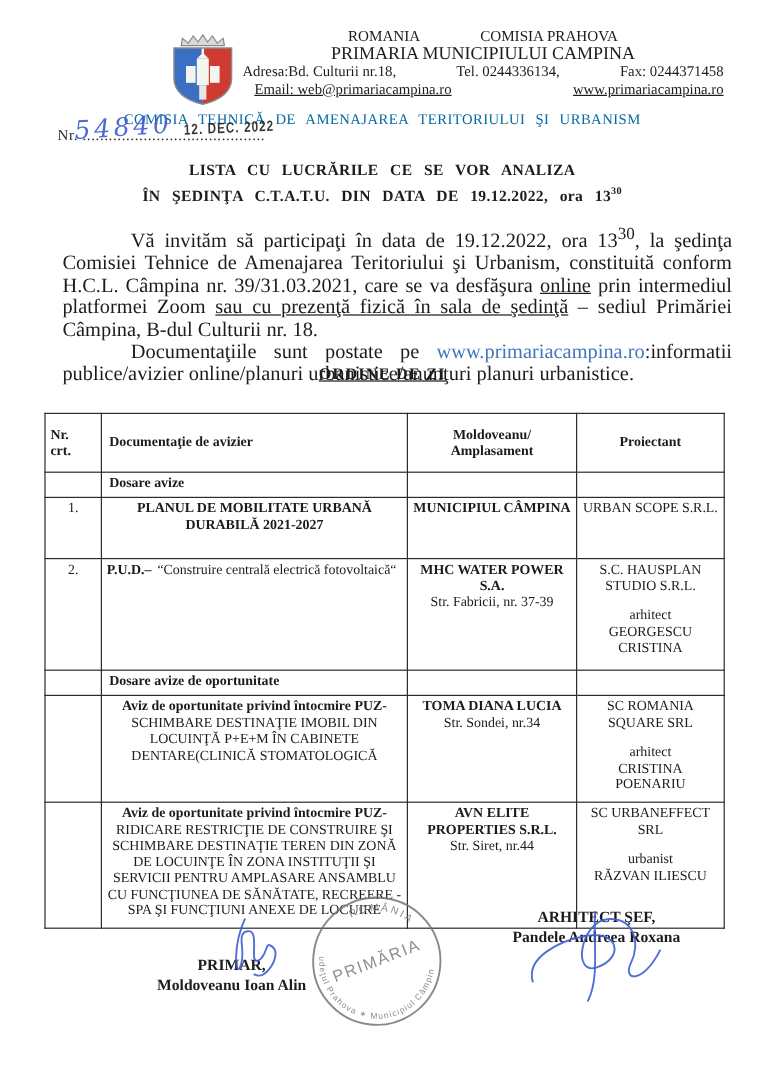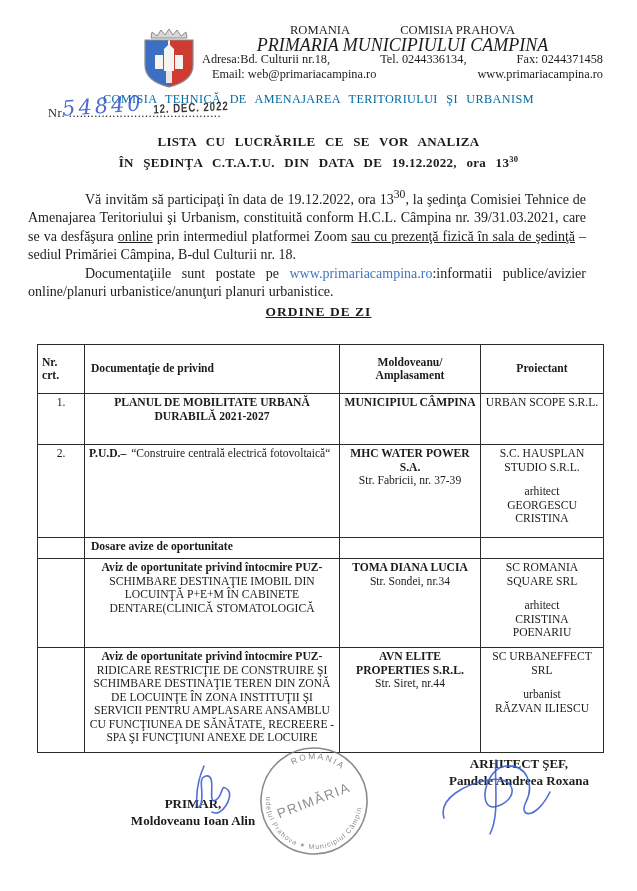--- a/index.html
+++ b/index.html
@@ -7,23 +7,23 @@
     width:637px;height:891px;background:#ffffff;
     font-family:"Liberation Serif", serif;color:#1c1c1c;
     position:relative;overflow:hidden;
   }
   .page{position:absolute;inset:0;background:#fff;}
 
   
   .coa{position:absolute;left:139px;top:25px;width:60px;height:64px;}
   .hdr-text{position:absolute;left:200px;top:23px;width:405px;font-size:12.3px;line-height:14.5px;}
   .hl1{display:flex;justify-content:center;gap:50px;font-size:12.6px;}
-  .hl2{text-align:center;font-size:18px;font-style:italic;}
+  .hl2{text-align:center;font-size:15px;}
   .hl3{display:flex;justify-content:space-between;padding:0 2px;}
-  .hl4{display:flex;justify-content:space-between;padding:0 2px 0 12px;}
+  .hl4{display:flex;justify-content:space-between;padding:0 2px 0 12px;text-decoration:underline;}
 
   .commission{
     position:absolute;top:92px;left:0;width:100%;text-align:center;
     font-size:12.2px;word-spacing:5px;letter-spacing:.4px;color:#0369a1;
   }
   .nr-line{position:absolute;top:106px;left:48px;font-size:12.5px;color:#2a2a2a;letter-spacing:.5px;}
   .handwritten{
     position:absolute;top:94px;left:62px;font-size:21px;font-style:italic;
     color:#3f5fd0;letter-spacing:3px;transform:rotate(-4deg);
     font-family:"DejaVu Serif", serif;opacity:.92;
@@ -34,22 +34,22 @@
     letter-spacing:1px;color:#1a1a1a;opacity:.88;
     transform:scale(.92,1.18) rotate(-2deg);white-space:nowrap;
   }
 
   
   .doc-title{position:absolute;top:133px;left:0;width:100%;text-align:center;
     font-weight:700;font-size:13px;line-height:17.5px;word-spacing:6px;letter-spacing:.3px;}
   .doc-title sup{font-size:8.5px;}
 
   
-  .intro{position:absolute;top:186px;left:28px;width:558px;
-    font-size:14px;line-height:18.5px;text-align:justify;}
+  .intro{position:absolute;top:186px;left:52px;width:558px;
+    font-size:17px;line-height:18.5px;text-align:justify;}
   .intro p{margin:0;text-indent:57px;}
   .u{text-decoration:underline;}
   .weblink{color:#4076be;text-decoration:none;}
 
   .agenda{position:absolute;top:304px;left:0;width:100%;text-align:center;
     font-weight:700;font-size:13.5px;letter-spacing:1px;text-decoration:underline;}
 
   
   table.agenda-table{
     position:absolute;top:344px;left:37px;width:566px;border-collapse:collapse;
@@ -68,21 +68,21 @@
   .row3 td{height:84px;}
   .row4 td{height:100px;}
   .vmid{vertical-align:middle;}
   .addr{font-weight:400;}
   .pro-gap{height:11px;}
   .doc-inline .b{padding-right:2px;}
 
   
   .sig-block{position:absolute;text-align:center;font-weight:700;font-size:13px;line-height:17px;}
   .sig-left{top:755px;left:88px;width:210px;margin-top:40px;}
-  .sig-right{top:755px;left:404px;width:230px;}
+  .sig-right{top:755px;left:382px;width:230px;}
   .sig-svg{position:absolute;pointer-events:none;}
   .round-stamp{position:absolute;left:257px;top:744px;width:114px;height:114px;transform:rotate(6deg);opacity:.85;}
 </style>
 </head>
 <body>
 
 <div class="page">
 
   <div class="coa">
     <svg width="60" height="64" viewBox="0 0 60 64">
@@ -152,28 +152,34 @@
         <col style="width:255px">
         <col style="width:141px">
         <col style="width:123px">
       </colgroup>
     <tbody>
         <tr class="hdr">
       <td class="c-nr">
         <div>Nr.</div>
         <div>crt.</div>
       </td>
-      <td class="c2">Documentaţie de privind</td>
+      <td class="c2">Documentaţie de avizier</td>
       <td class="c3">
         <div>Moldoveanu/</div>
         <div>Amplasament</div>
       </td>
       <td class="c4">Proiectant</td>
     </tr>
 
+    <tr class="sec">
+      <td></td>
+      <td>Dosare avize</td>
+      <td></td>
+      <td></td>
+    </tr>
 
     <tr class="row1">
       <td class="cen">1.</td>
       <td class="cen">
         <span class="b">PLANUL  DE MOBILITATE URBANĂ DURABILĂ 2021-2027</span><span></span>
       </td>
       <td class="cen">
         <div class="b">MUNICIPIUL CÂMPINA</div>
       </td>
       <td class="cen">

